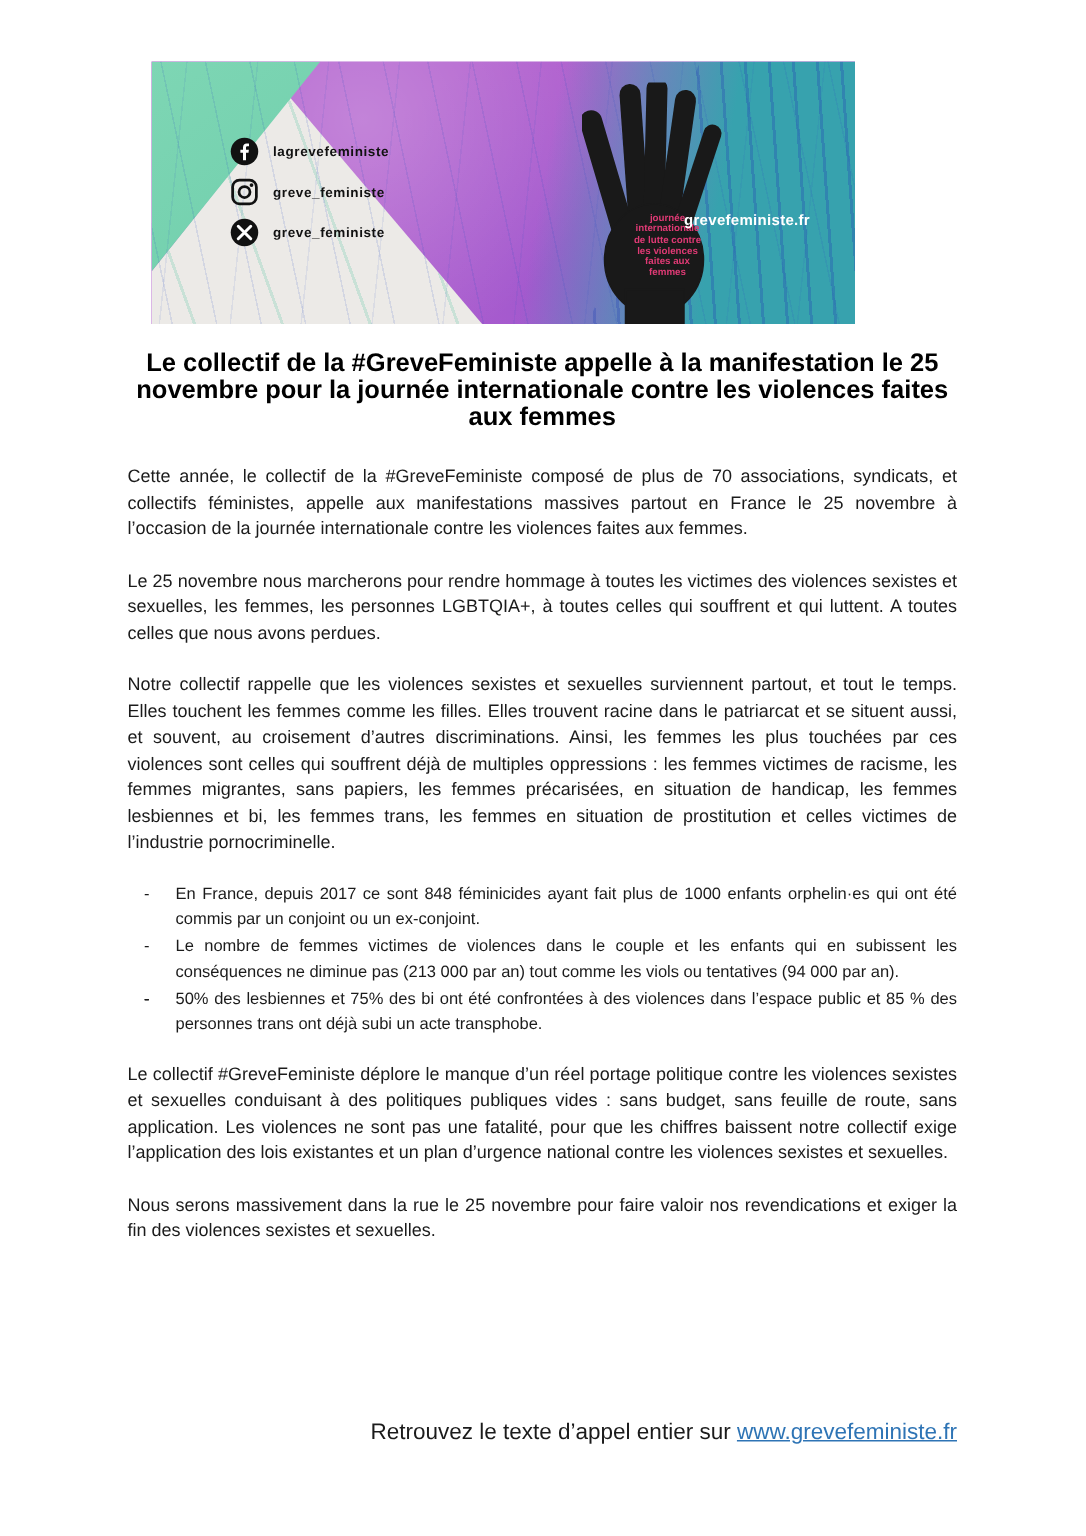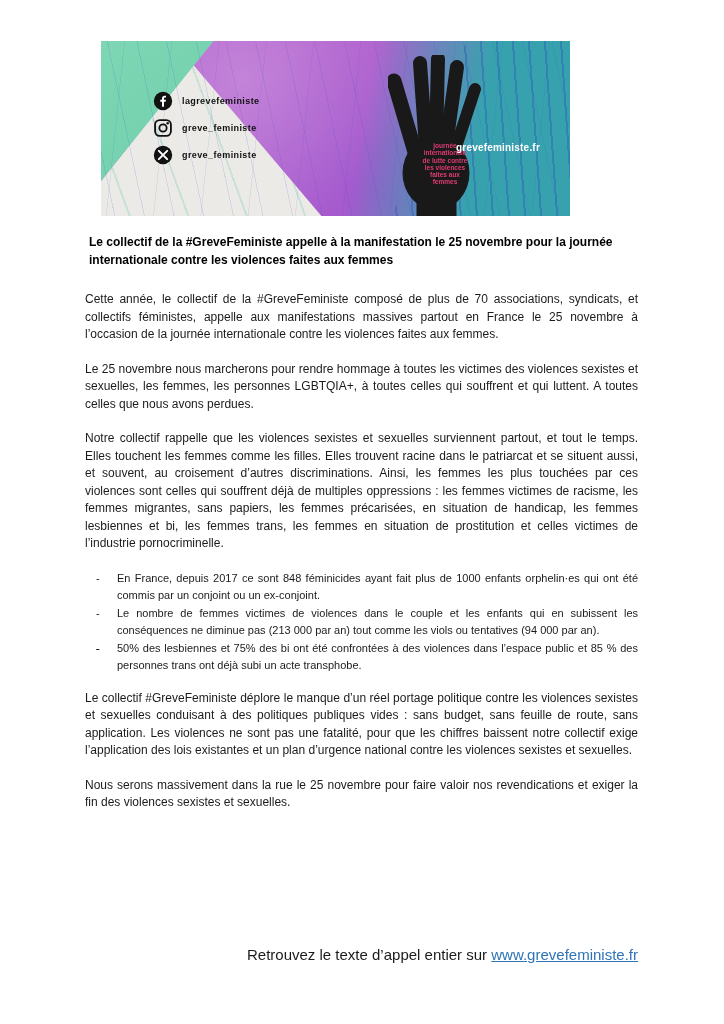--- a/index.html
+++ b/index.html
@@ -64,21 +64,21 @@
     color:#ffffff; white-space:nowrap;
   }
   .site {
     position:absolute; right:30px; top:101px; z-index:4;
     font-size:10px; font-weight:bold; color:#ffffff; letter-spacing:.2px;padding-left:44px;
   }
 
   
   .content { position:absolute; left:85px; top:233px; width:553px; }
   .doc-title {
-    font-size:12px; line-height:18px; font-weight:bold; text-align:left;
+    font-size:17px; line-height:18px; font-weight:bold; text-align:center;
     margin:0 auto 22px auto; max-width:545px; color:#000;
   }
   .para { font-size:12px; line-height:17.5px; text-align:justify; margin:1px 0 17px 0; }
   .bullets { list-style:none; margin:0 0 15px 0; padding:0; }
   .bullets li { position:relative; padding-left:32px; font-size:11px; line-height:17.5px; text-align:justify; }
   .bullet-marker { position:absolute; left:11px; top:0; }
 
   .footer-line { position:absolute; right:86px; top:946px; font-size:15px;text-align:right; }
   .footer-link { color:var(--link-blue,#2e74b5); text-decoration:underline; cursor:pointer; }
 </style>

